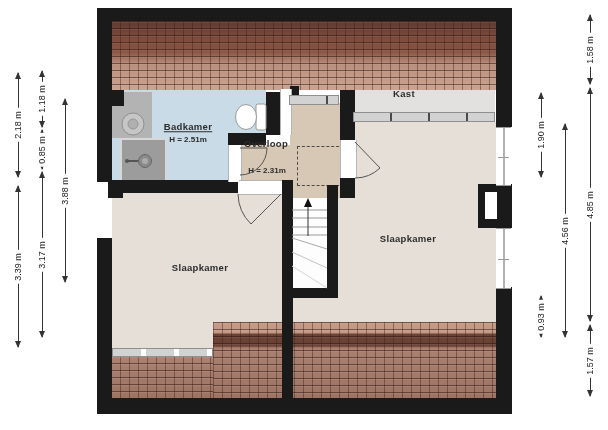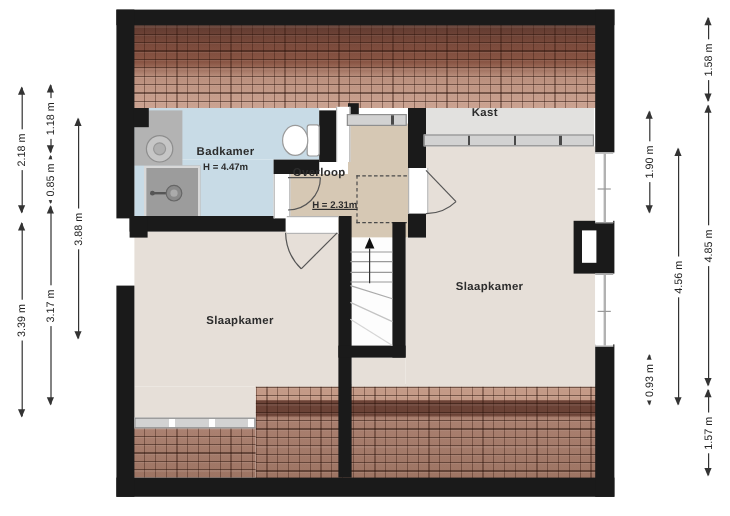--- a/index.html
+++ b/index.html
@@ -144,24 +144,24 @@
     <g fill="none" stroke="#555" stroke-width="1">
       <line x1="281" y1="194" x2="251" y2="224"></line>
       <path d="M 238,194 A 43,43 0 0 0 251,224"></path>
     </g>
     <g fill="none" stroke="#555" stroke-width="1">
       <line x1="355" y1="142" x2="380" y2="168"></line>
       <path d="M 355,178 A 36,36 0 0 0 380,168"></path>
     </g>
   </svg>
 
-  <div class="lbl room-lbl" style="left:188px;top:127px;">Badkamer</div>
-  <div class="lbl h-lbl" style="left:188px;top:140px;">H = 4.47m</div>
+  <div class="lbl room-lbl" style="left:188px;top:127px;text-decoration:underline;">Badkamer</div>
+  <div class="lbl h-lbl" style="left:188px;top:140px;">H = 2.51m</div>
   <div class="lbl room-lbl" style="left:266px;top:144px;">Overloop</div>
-  <div class="lbl h-lbl" style="left:279px;top:171px;text-decoration:underline;">H = 2.31m</div>
+  <div class="lbl h-lbl" style="left:267px;top:171px;">H = 2.31m</div>
   <div class="lbl room-lbl" style="left:404px;top:94px;">Kast</div>
   <div class="lbl room-lbl" style="left:200px;top:268px;">Slaapkamer</div>
   <div class="lbl room-lbl" style="left:408px;top:239px;">Slaapkamer</div>
 
   <div id="annotations">
       <div class="dim" style="left: 14px; top: 72px; height: 106px;">
         <span class="line"></span>
         <span class="ah t"></span>
         <span class="ah b"></span>
         <span class="lab">2.18 m</span>

